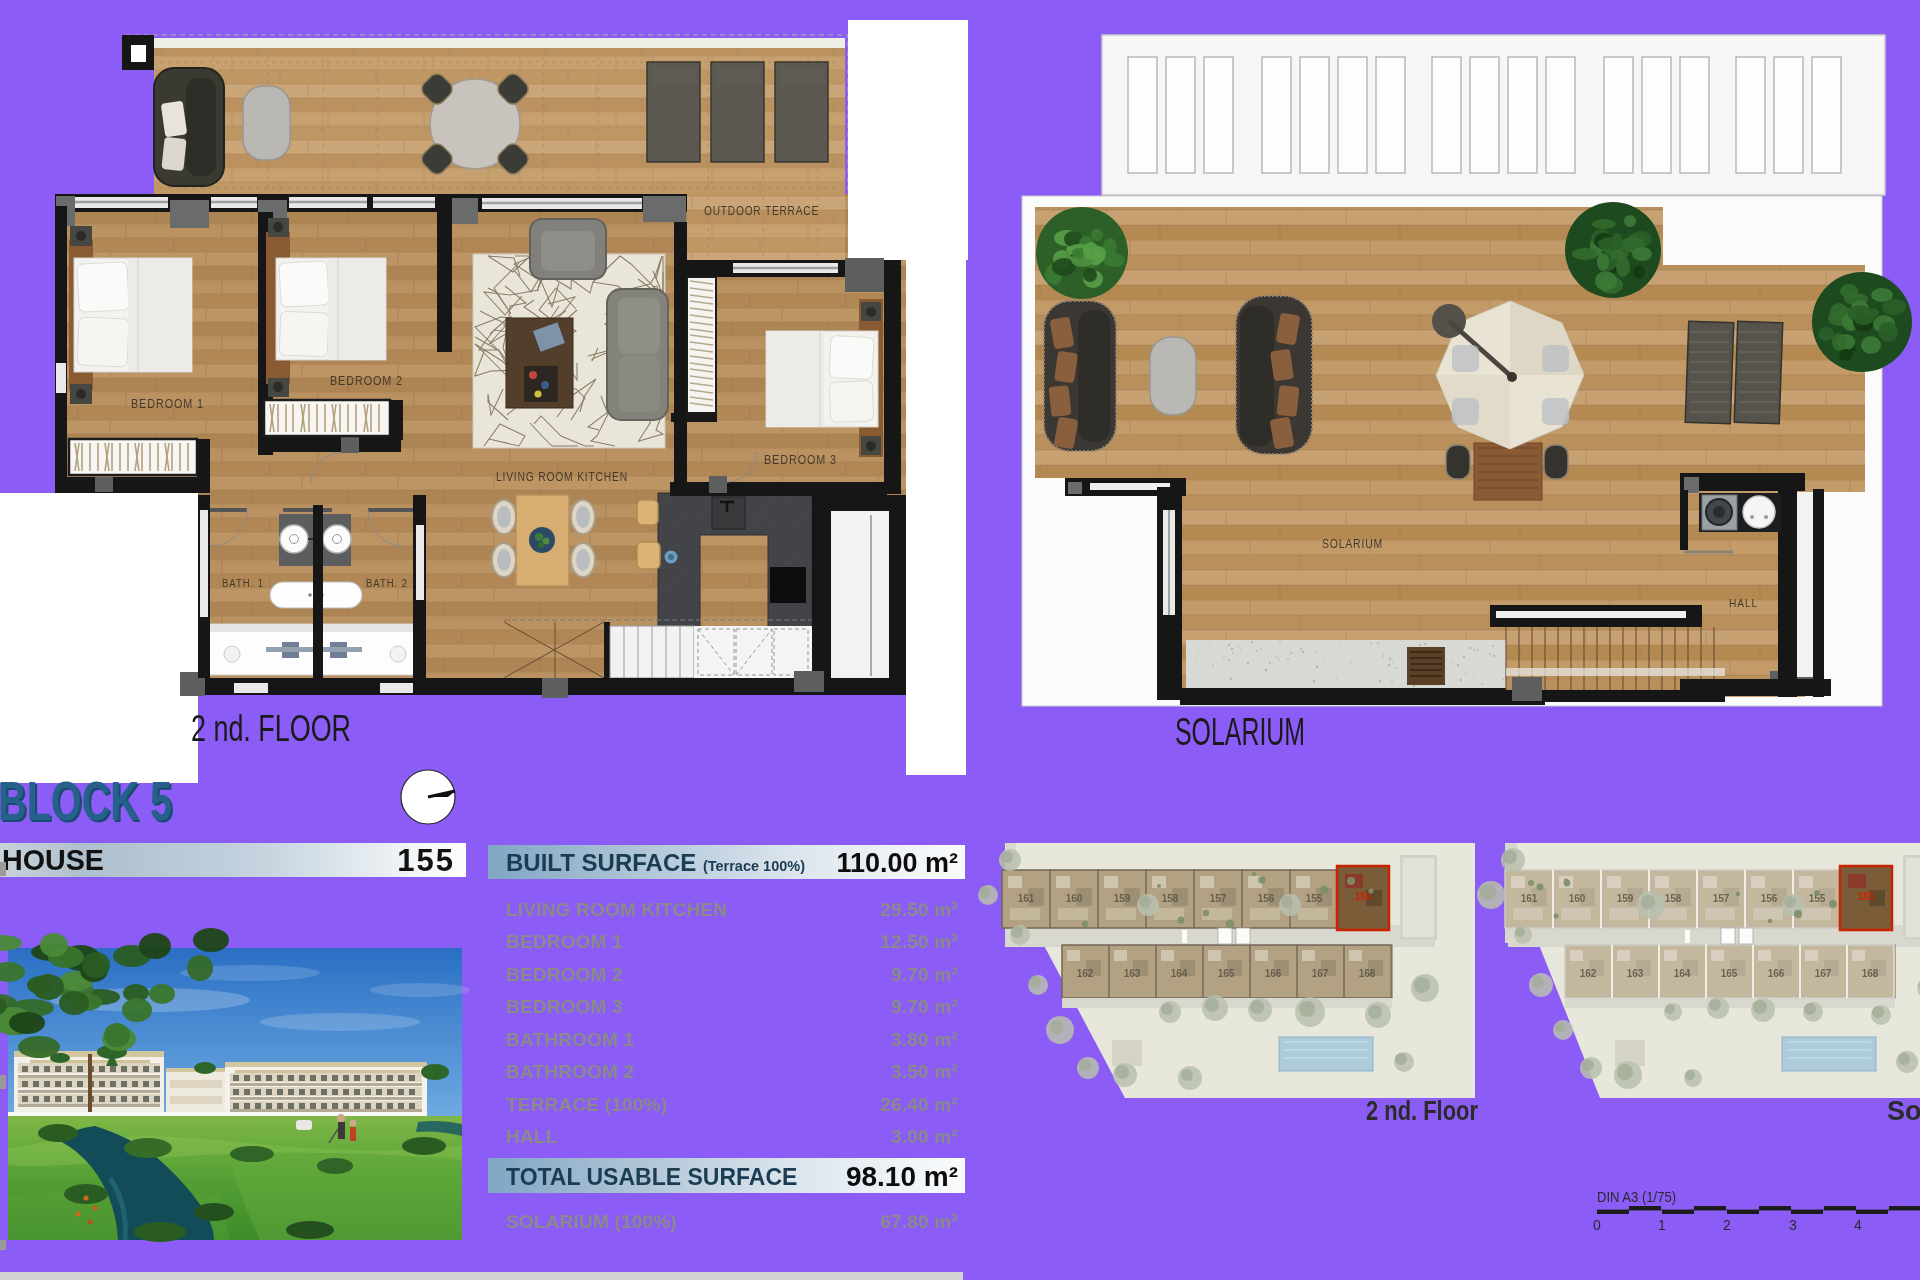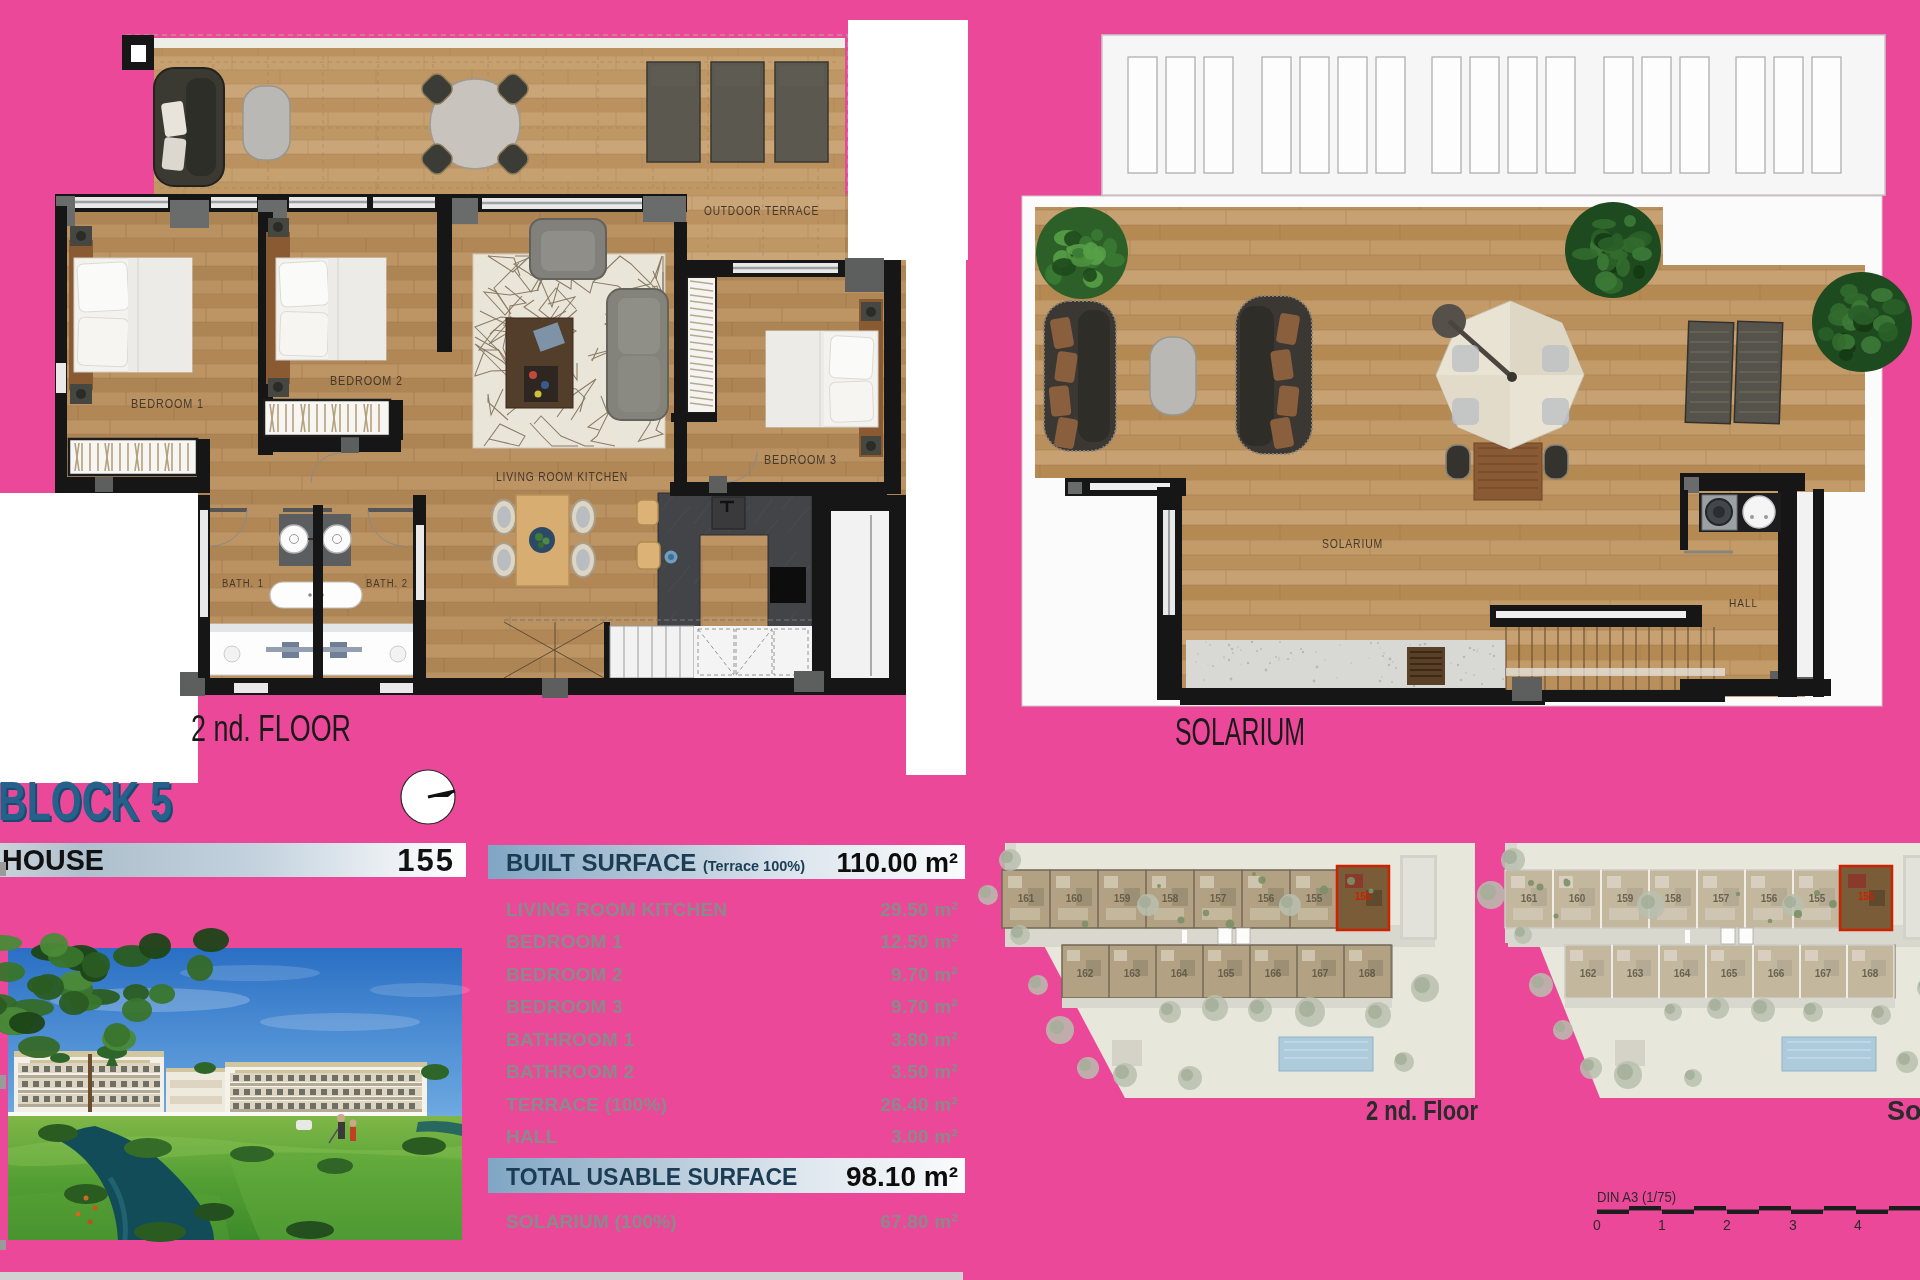--- a/index.html
+++ b/index.html
@@ -1,16 +1,16 @@
 <!DOCTYPE html>
 <html><head>
 <meta charset="utf-8">
 <style>
 html,body{margin:0;padding:0;background:#fff;}
-#page{position:relative;width:1920px;height:1280px;background:#ec4899;overflow:hidden;
+#page{position:relative;width:1920px;height:1280px;background:#8b5cf6;overflow:hidden;
  font-family:"Liberation Sans",sans-serif;}
 svg text{font-family:"Liberation Sans",sans-serif;}
 </style>
 </head>
 <body>
 <div id="page">
 <svg width="1920" height="1280" viewBox="0 0 1920 1280">
 <defs>
 <pattern id="woodA" width="96" height="56" patternUnits="userSpaceOnUse">
  <rect width="96" height="56" fill="#b78d5b"></rect>

